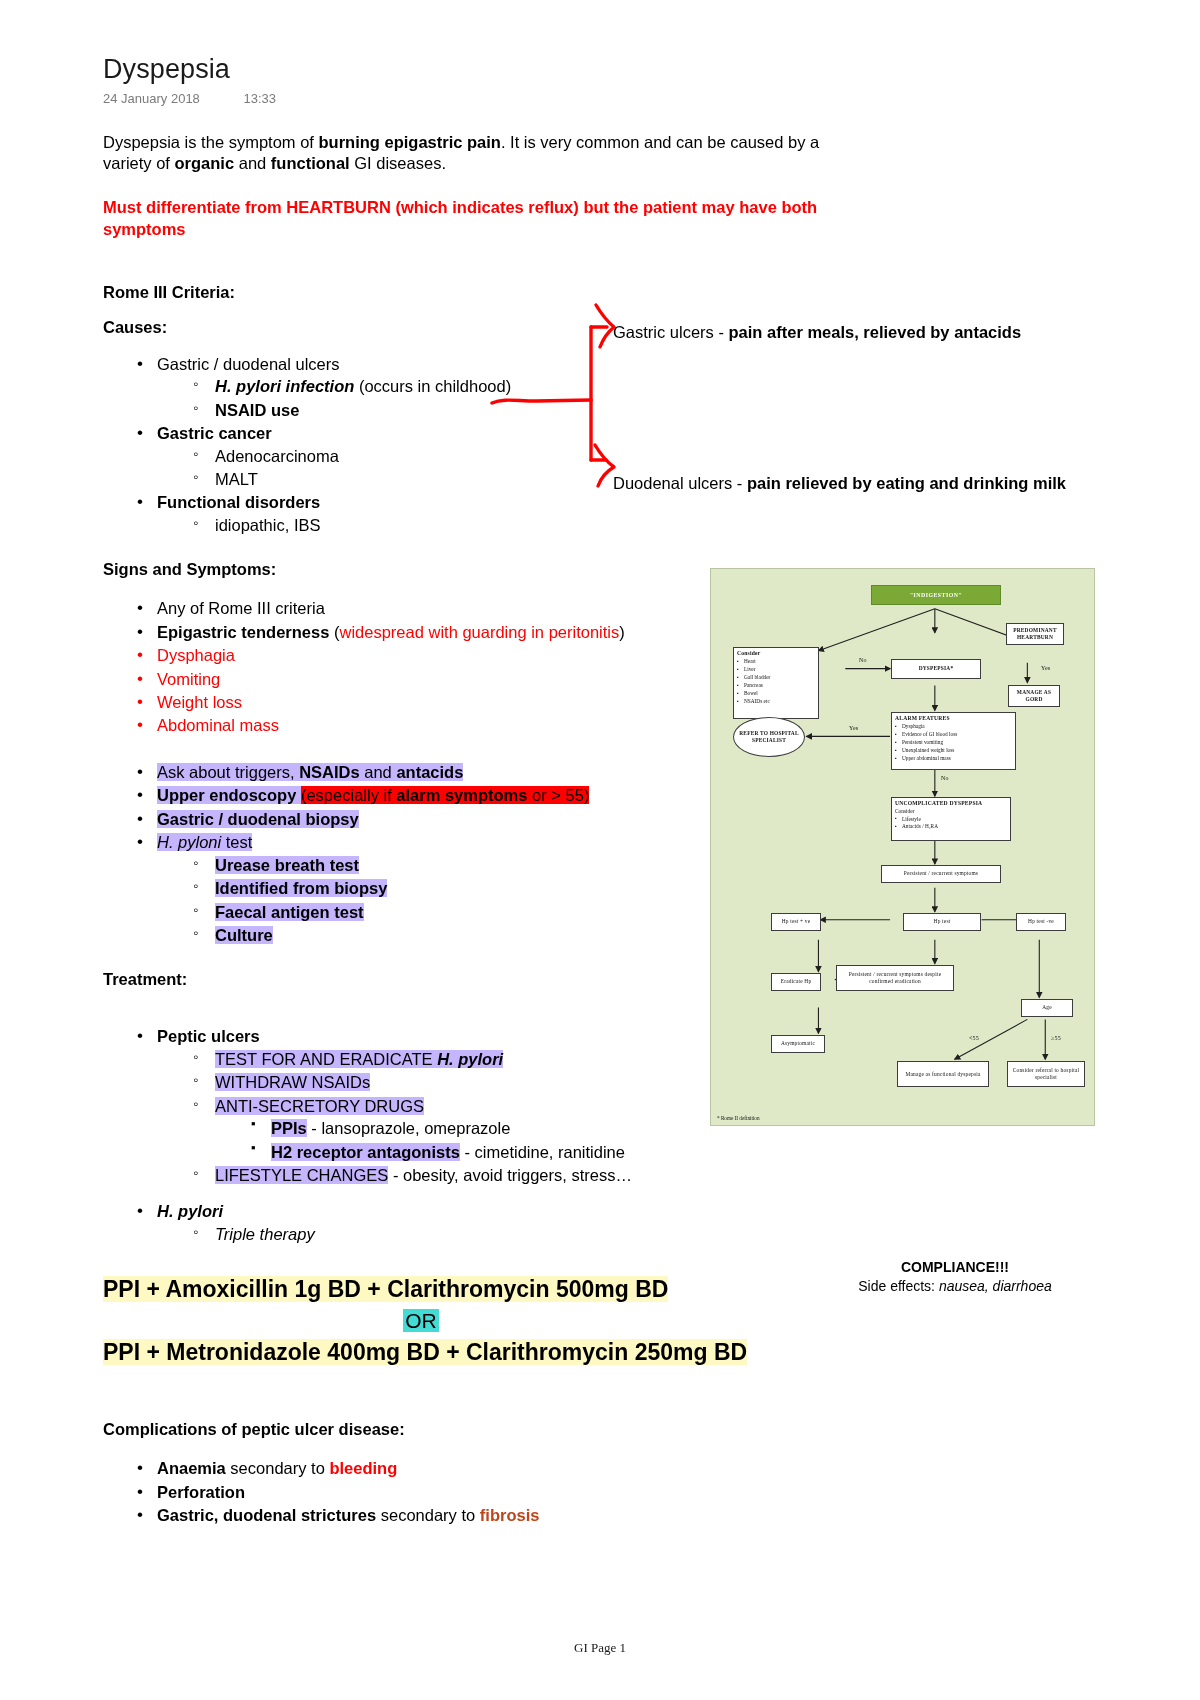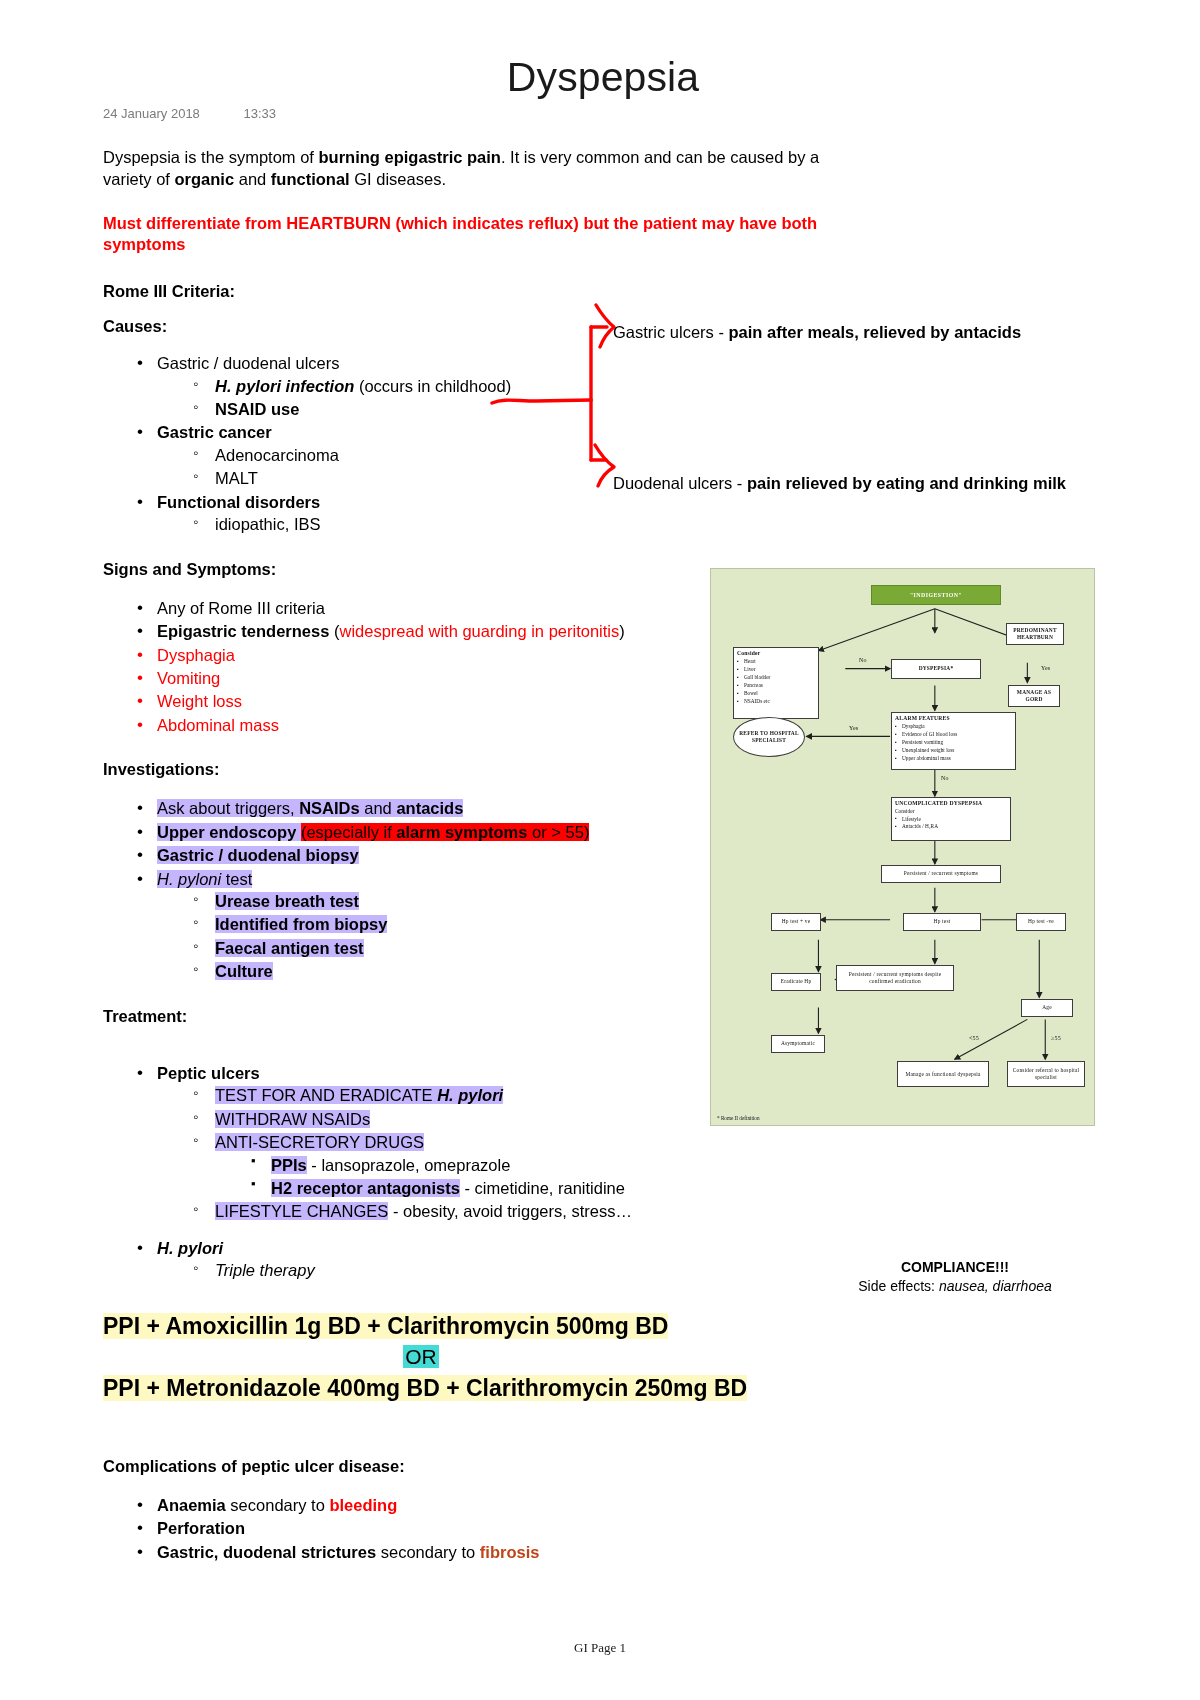--- a/index.html
+++ b/index.html
@@ -23,27 +23,26 @@
   }
   .content {
     position: absolute;
     left: 103px;
     top: 55px;
     width: 1000px;
   }
 
   
   .doc-title {
-    font-size: 41px;
+    font-size: 27px;
     font-weight: normal;
     letter-spacing: 0.1px;
     margin: 0 0 6px 0;
     line-height: 1.1;
     color: #1a1a1a;
-    text-align: center;
   }
   .doc-meta {
     font-size: 13px;
     color: #7b7b7b;
     margin-bottom: 26px;
   }
   .doc-meta .meta-time { margin-left: 40px; }
 
   
   .para {
@@ -54,21 +53,21 @@
   }
   b, .b { font-weight: bold; }
   i, .i { font-style: italic; }
 
   .warn {
     color: #ff0000;
     font-weight: bold;
     font-size: 16.5px;
     line-height: 1.32;
     max-width: 745px;
-    margin-bottom: 26px;
+    margin-bottom: 42px;
   }
 
   .section-head {
     font-size: 16.5px;
     font-weight: bold;
     margin-bottom: 16px;
   }
 
   ol.rome, ul.bul {
     margin: 0 0 20px 0;
@@ -333,21 +332,20 @@
     <div class="section-head" style="margin-bottom:18px;">Signs and Symptoms:</div>
     <ul class="bul" style="margin-bottom:24px;">
       <li>Any of Rome III criteria</li>
       <li><b>Epigastric tenderness</b><span> (</span><span class="red">widespread with guarding in peritonitis</span><span>)</span></li>
       <li class="red">Dysphagia</li>
       <li class="red">Vomiting</li>
       <li class="red">Weight loss</li>
       <li class="red">Abdominal mass</li>
     </ul>
 
-    <div class="section-head" style="margin-bottom:18px;">Investigations:</div>
     <ul class="bul" style="margin-bottom:24px;">
       <li><span class="hl-orange"><span>Ask about triggers, </span><b>NSAIDs</b><span> and </span><b>antacids</b></span></li>
       <li><b class="hl-orange">Upper endoscopy</b><span class="hl-orange">&nbsp;</span><span class="hl-red"><span>(especially if </span><b>alarm symptoms</b><span> or &gt; 55)</span></span></li>
       <li><b class="hl-orange">Gastric / duodenal biopsy</b></li>
       <li><span class="hl-orange"><i>H. pyloni</i><span> test</span></span>
         <ul class="sub">
           <li><b class="hl-orange">Urease breath test</b></li>
           <li><b class="hl-orange">Identified from biopsy</b></li>
           <li><b class="hl-orange">Faecal antigen test</b></li>
           <li><b class="hl-orange">Culture</b></li>

